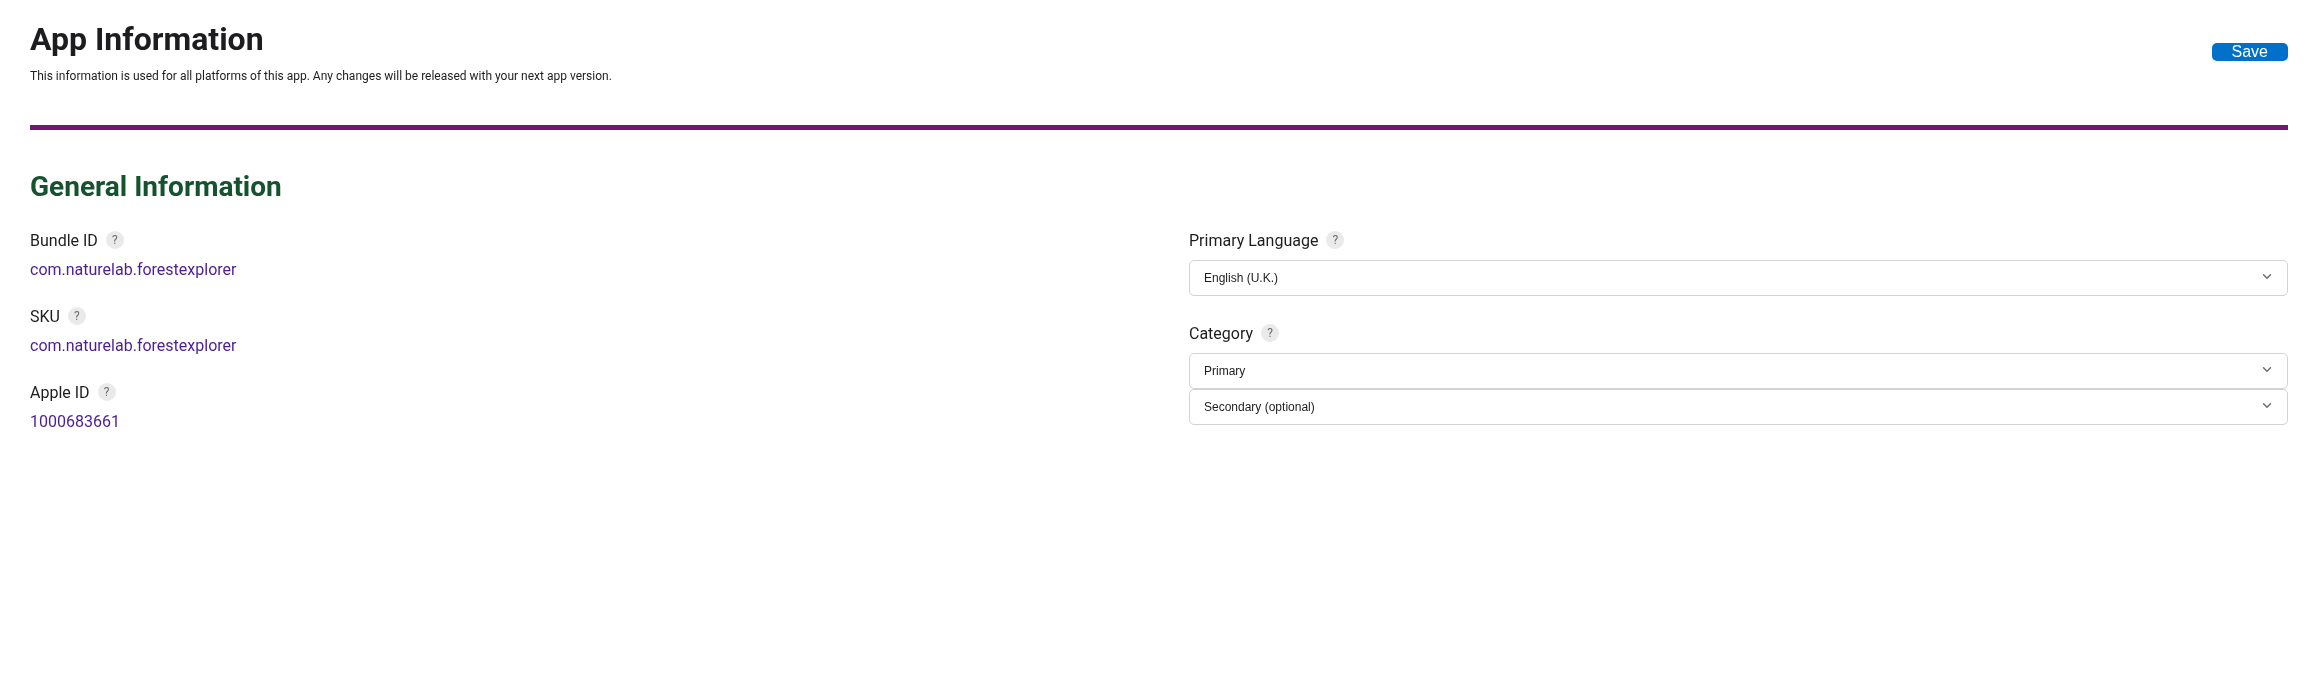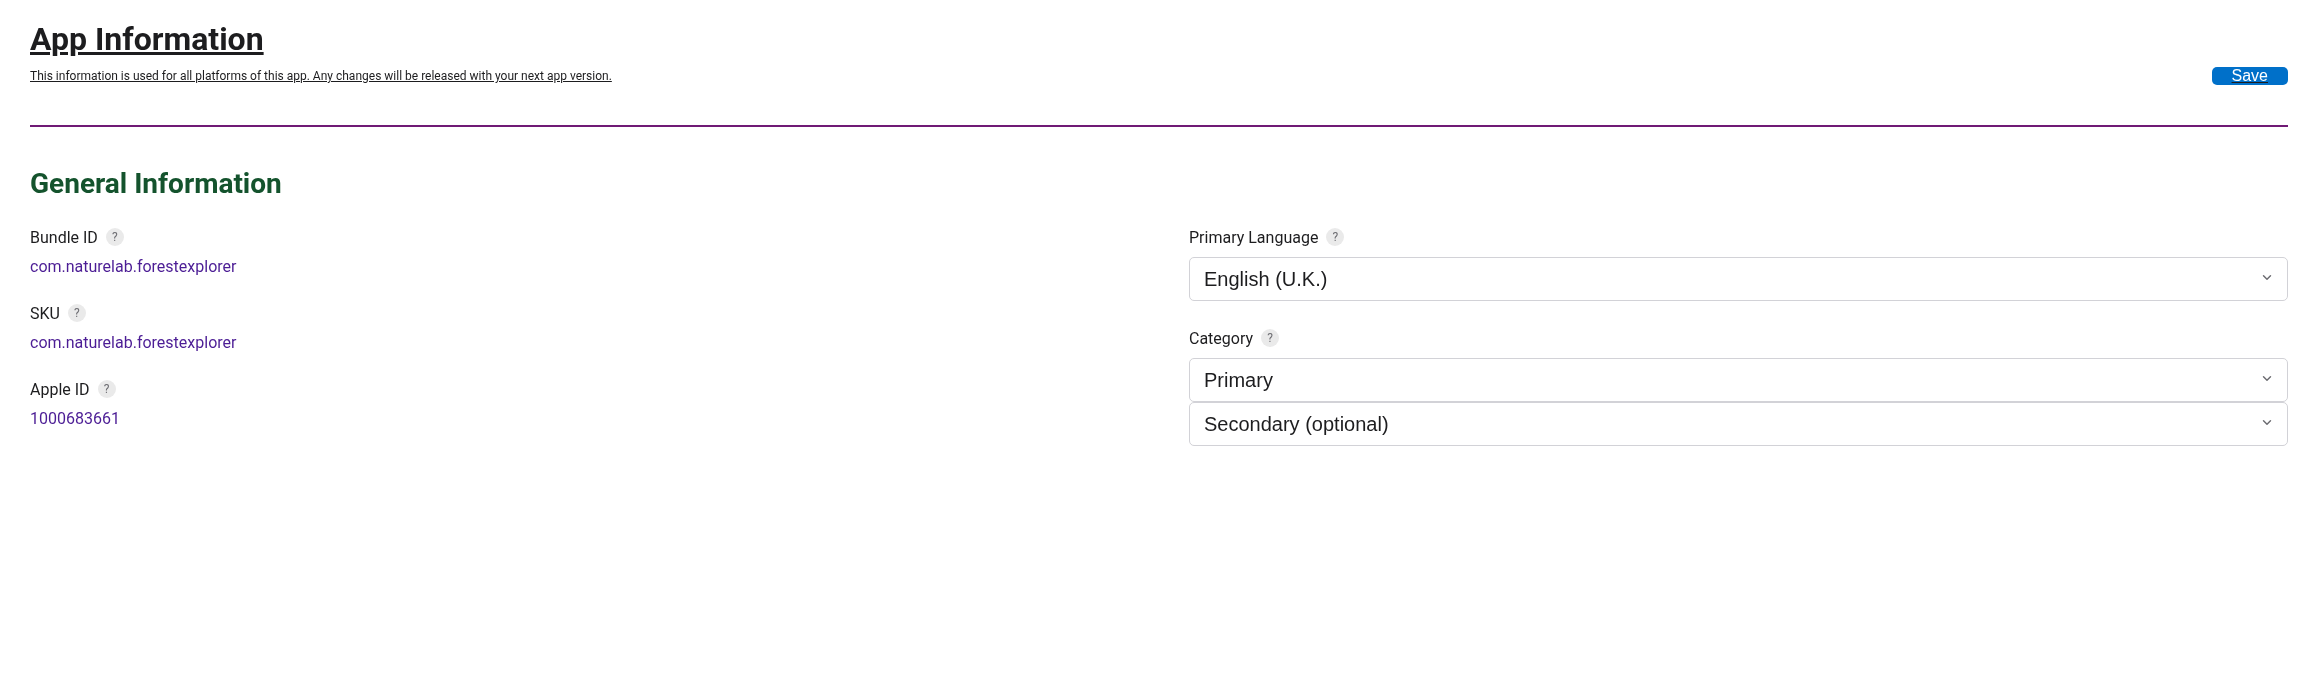--- a/index.html
+++ b/index.html
@@ -9,25 +9,24 @@
     }
     body {
       font-family: -apple-system, BlinkMacSystemFont, "Segoe UI", Roboto, Helvetica, Arial, sans-serif;
       background: #fff;
       color: #1d1d1f;
       padding: 20px 30px;
     }
     .header-row {
       display: flex;
       justify-content: space-between;
-      align-items: flex-end;
+      align-items: center;
       margin-bottom: 40px;
       padding-bottom: 40px;
-      border-bottom: 2px solid #701a75;
-      text-decoration: underline;
+      border-bottom: 5px solid #701a75;
     }
     .header-text {
       flex: 1;
     }
     .page-title {
       font-size: 32px;
       font-weight: 700;
       color: #1d1d1f;
       margin-bottom: 10px;
     }
@@ -94,21 +93,21 @@
       font-size: 16px;
       color: #4c1d95;
     }
     .select-wrap {
       position: relative;
       width: 100%;
     }
     .select-control {
       width: 100%;
       padding: 10px 40px 10px 14px;
-      font-size: 20px;
+      font-size: 12px;
       border: 1px solid #d2d2d7;
       border-radius: 5px;
       background: #fff;
       appearance: none;
       -webkit-appearance: none;
       cursor: pointer;
       color: #1d1d1f;
     }
     .chevron-icon {
       position: absolute;

